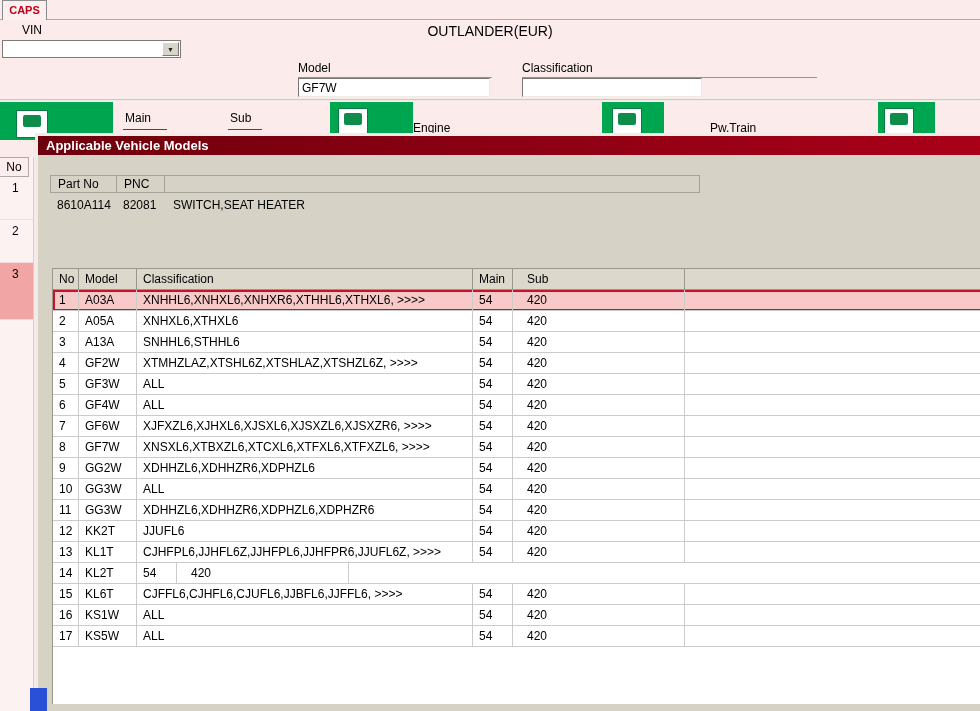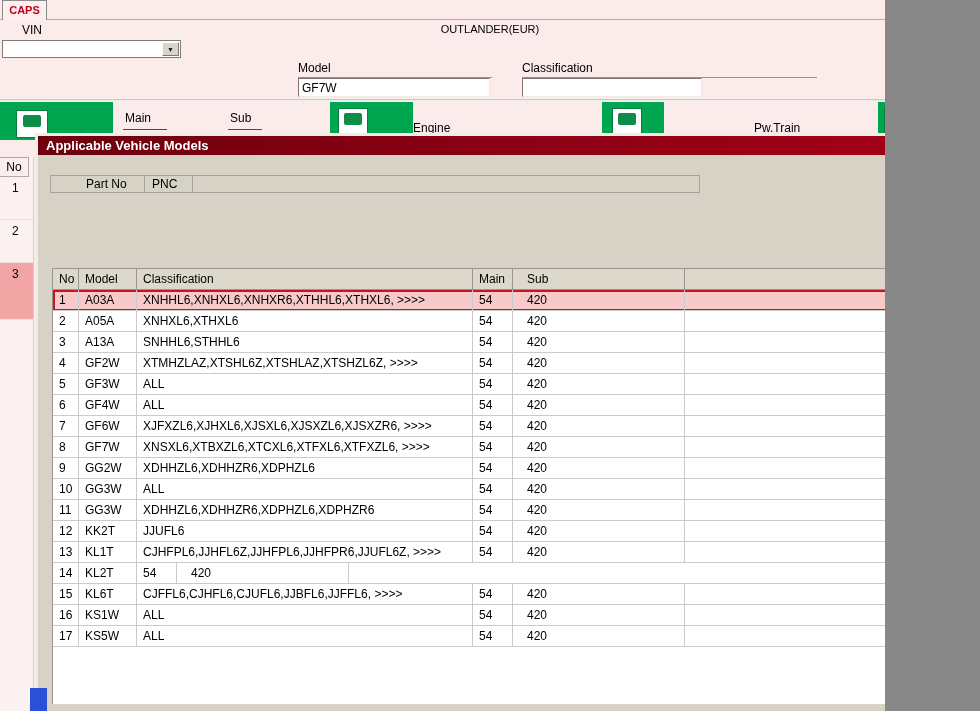--- a/index.html
+++ b/index.html
@@ -1,34 +1,34 @@
 <!DOCTYPE html>
 <html><head>
 <meta charset="utf-8">
 <style>
   * { margin:0; padding:0; box-sizing:border-box; }
   body { font-family:"Liberation Sans", sans-serif; background:#888; }
-  #screen { position:relative; width:885px; height:711px; background:#fcebeb;
+  #screen { position:relative; width:980px; height:711px; background:#fcebeb;
             overflow:hidden; font-size:12px; color:#000; }
   .abs { position:absolute; }
 
   
   .tab-underline { left:0; top:19px; width:980px; height:1px; background:#b9a8a8; z-index:1; }
   .caps-tab { left:2px; top:0; width:45px; height:20px; background:#fdeff0;
               border:1px solid #8a8a8a; border-bottom:none; text-align:center;
               line-height:18px; font-weight:bold; font-size:11px; color:#c00016; z-index:2; }
 
   
   .vin-label { left:6px; top:23px;margin-left:16px; }
   .combo { left:2px; top:40px; width:179px; height:18px; background:#fff;
            border:1px solid #7e7a76; z-index:2; }
   .combo-btn { position:absolute; right:1px; top:1px; width:17px; height:14px;
                background:#d8d4c8; border:1px solid; border-color:#fff #7c7870 #7c7870 #fff;
                font-size:7px; text-align:center; line-height:13px; color:#222; cursor:default; }
-  .page-title { left:290px; top:23px; width:400px; text-align:center; font-size:11px; }
+  .page-title { left:290px; top:23px; width:400px; text-align:center; font-size:14px; }
 
   
   .fld { position:absolute; top:61px; }
   .fld-label { height:15px; }
   .fld-line { height:1px; background:#9b8f8f; margin-top:1px; }
   .fld-input { display:block; height:19px; border:1px solid;
                border-color:#7a7672 #efece4 #efece4 #7a7672; background:#fff;
                font:12px "Liberation Sans", sans-serif; padding:0 3px; outline:none; }
 
   .hsep { left:0; top:99px; width:980px; height:2px;
@@ -54,21 +54,21 @@
   
   .dialog { left:35px; top:133px; width:958px; height:600px; background:#d6d2c6;
             border:3px solid; border-color:#f0ede6 #6f6b62 #6f6b62 #f0ede6;
             overflow:hidden; z-index:10; }
   .dlg-title { position:absolute; left:0; top:0; width:100%; height:19px;
                background:linear-gradient(90deg,#6e000d,#aa0019); color:#fff;
                font-weight:bold; font-size:13px; line-height:19px; padding-left:8px; cursor:default; }
   .part-box { left:12px; top:39px; width:650px; height:18px;
               border:1px solid #a6a29a; display:flex; }
   .pcell { padding:1px 0 0 7px; font-size:12px; white-space:nowrap; overflow:hidden; }
-  .p1 { width:66px;margin-left:28px; }
+  .p1 { width:66px; }
   .p2 { width:48px; }
   .p3 { flex:1; padding-left:9px; }
   .part-box .p1, .part-box .p2 { border-right:1px solid #a6a29a; }
   .part-row { left:12px; top:61px; width:650px; height:16px; display:flex; }
 
   
   .vtable { left:14px; top:132px; width:940px; height:436px; background:#fff;
             border-left:1px solid #9a968c; border-top:1px solid #9a968c; font-size:12px; }
   .thead { display:flex; height:21px; background:#dcd8cc; }
   .thead .cell { border-right:1px solid #9a968c; border-bottom:1px solid #9a968c; }
@@ -135,40 +135,45 @@
     </div>
     <div class="tile" style="left:884px;top:6px;width:30px;height:28px;">
       <div class="glyph"></div>
     </div>
 
     <div class="tlabel" style="left:125px;">Main</div>
     <div class="tuline" style="left:123px;width:44px;"></div>
     <div class="tlabel" style="left:230px;">Sub</div>
     <div class="tuline" style="left:228px;width:34px;"></div>
     <div class="tlabel2" style="left:413px;">Engine</div>
-    <div class="tlabel2" style="left:754px;">Pw.Train</div>
+    <div class="tlabel2" style="left:710px;">Pw.Train</div>
   </div>
 
   <div class="no-panel abs">
     <div class="no-header">No</div>
     <div id="no-rows">
         <div class="no-row">1</div>
         <div class="no-row">2</div>
         <div class="no-row sel">3</div>
       </div>
   </div>
 
   <div class="dialog abs">
     <div class="dlg-title">
       <span>Applicable Vehicle Models</span>
     </div>
 
     <div class="part-box abs">
       <div class="pcell p1">Part No</div>
       <div class="pcell p2">PNC</div>
+    </div>
+    <div class="part-row abs">
+      <div class="pcell p1">8610A114</div>
+      <div class="pcell p2">82081</div>
+      <div class="pcell p3">SWITCH,SEAT HEATER</div>
     </div>
 
     <div class="vtable abs">
       <div class="thead">
         <div class="cell c-no">No</div>
         <div class="cell c-model">Model</div>
         <div class="cell c-class">Classification</div>
         <div class="cell c-main">Main</div>
         <div class="cell c-sub">Sub</div>
         <div class="cell c-fill"></div>

